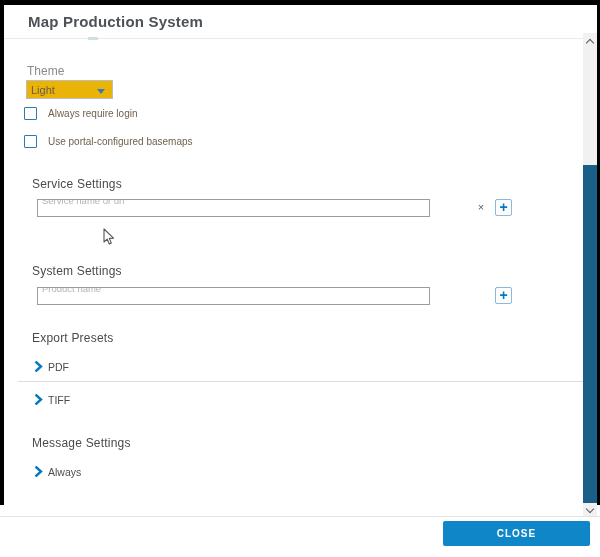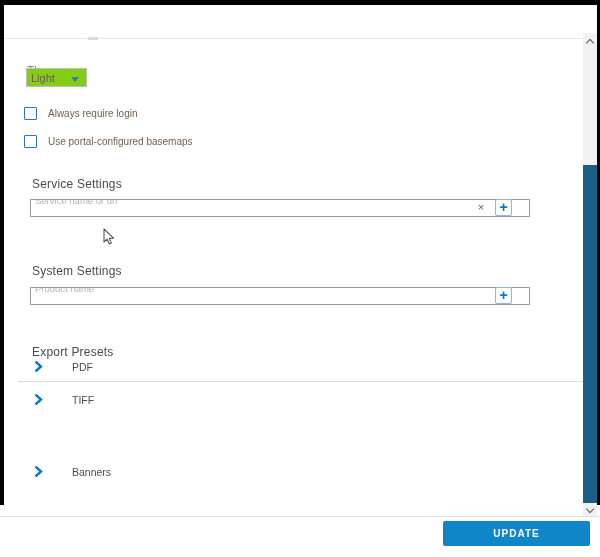--- a/index.html
+++ b/index.html
@@ -20,22 +20,22 @@
   .dialog-title {
     position: absolute; left: 28px; top: 13px;
     font-size: 15px; font-weight: 700; color: #4c5257; letter-spacing: 0.2px;
   }
   .header-divider { position: absolute; left: 4px; top: 38px; width: 579px; height: 1px; background: #e7eaec; }
   .header-remnant { position: absolute; left: 88px; top: 37px; width: 10px; height: 3px; background: #cfe0e2; }
 
   
   .theme-label { position: absolute; left: 27px; top: 64px; font-size: 12px; color: #8a8a8a; }
   .theme-select {
-    position: absolute; left: 26px; top: 68px; width: 61px; height: 19px;
-    border: 1px solid #bdbdbd; background: #84cc16; cursor: pointer;
+    position: absolute; left: 26px; top: 80px; width: 87px; height: 19px;
+    border: 1px solid #bdbdbd; background: #eab308; cursor: pointer;
   }
   .theme-select .value {
     position: absolute; left: 4px; top: 3px; font-size: 11px; color: #6b5a49;
   }
   .caret-down {
     position: absolute; right: 7px; top: 8px;
     width: 0; height: 0;
     border-left: 4px solid transparent; border-right: 4px solid transparent;
     border-top: 5px solid #3b7ab0;
   }
@@ -49,26 +49,26 @@
     border: 1px solid #2e79b0; background: #fff; border-radius: 1px; cursor: pointer;
   }
   .check-label {
     position: absolute; left: 24px; top: 1px; font-size: 10px; color: #705f4c; white-space: nowrap;
   }
 
   
   .section-heading { position: absolute; left: 32px; font-size: 12px; color: #4a4a4a; letter-spacing: 0.2px; }
   .h-service { top: 177px; }
   .h-product { top: 264px; }
-  .h-export  { top: 331px; margin-top: 14px; }
+  .h-export  { top: 331px; }
   .h-message { top: 436px; }
 
   
   .text-input {
-    position: absolute; left: 30px; width: 500px; height: 17px;
+    position: absolute; left: 37px; width: 393px; height: 17px;
     border: 1px solid #9b9b9b; background: #fff;
     font-family: "Liberation Sans", sans-serif;
     font-size: 9.5px; color: #4c4c4c; padding: 0 18px 16px 4px;
   }
   .text-input::placeholder { color: #b4b4b4; opacity: 1; }
   .input-service { top: 199px; }
   .input-product { top: 287px; }
   .clear-x {
     position: absolute; left: 474px; top: 200px; width: 14px; height: 15px;
     font-size: 11px; color: #5f5f5f; text-align: center; line-height: 15px; cursor: pointer;
@@ -82,21 +82,21 @@
   .add-service { top: 199px; }
   .add-product { top: 287px; }
 
   
   .expand-row { position: absolute; left: 34px; height: 13px; cursor: pointer; }
   .row-pdf     { top: 360px; }
   .row-tiff    { top: 393px; }
   .row-banners { top: 465px; }
   .chevron-right { position: absolute; left: 0; top: 1px; width: 9px; height: 11px; }
   .chevron-right svg { display: block; }
-  .expand-label { position: absolute; left: 14px; top: 1px; font-size: 10.5px; color: #4c4c4c; margin-left: 24px; }
+  .expand-label { position: absolute; left: 14px; top: 1px; font-size: 10.5px; color: #4c4c4c; }
 
   .preset-divider { position: absolute; left: 18px; top: 381px; width: 565px; height: 1px; background: #dddddd; }
 
   
   .scroll-track {
     position: absolute; left: 583px; top: 33px; width: 14px; height: 483px; background: #f1f1f1;
   }
   .scroll-thumb {
     position: absolute; left: 583px; top: 165px; width: 14px; height: 338px; background: #1a5f87; cursor: grab;
   }
@@ -121,20 +121,21 @@
 </style>
 </head>
 <body>
 
 <div class="stage">
 
   <div class="frame-top"></div>
   <div class="frame-left"></div>
   <div class="frame-right"></div>
 
+  <div class="dialog-title">Map Production System</div>
   <div class="header-divider"></div>
   <div class="header-remnant"></div>
 
   <div class="theme-label">Theme</div>
   <div class="theme-select">
     <span class="value">Light</span>
     <span class="caret-down"></span>
   </div>
 
   <div class="check-row row1">
@@ -170,37 +171,38 @@
 
   <div class="expand-row row-tiff">
     <span class="chevron-right">
       <svg width="9" height="11" viewBox="0 0 9 11">
           <path d="M1.5 0.5 L7 5.5 L1.5 10.5" fill="none" stroke="#0079c1" stroke-width="2.4"></path>
         </svg>
     </span>
     <span class="expand-label">TIFF</span>
   </div>
 
+  <div class="section-heading h-message">Message Settings</div>
 
   <div class="expand-row row-banners">
     <span class="chevron-right">
       <svg width="9" height="11" viewBox="0 0 9 11">
           <path d="M1.5 0.5 L7 5.5 L1.5 10.5" fill="none" stroke="#0079c1" stroke-width="2.4"></path>
         </svg>
     </span>
-    <span class="expand-label">Banners</span>
+    <span class="expand-label">Always</span>
   </div>
 
   <div class="scroll-track"></div>
   <span class="scroll-arrow arrow-up"></span>
   <div class="scroll-thumb"></div>
   <span class="scroll-arrow arrow-down"></span>
 
   <div class="footer-divider"></div>
-  <button class="btn btn-update">UPDATE</button>
+  <button class="btn btn-update">CLOSE</button>
 
   <span class="mouse-cursor">
     <svg width="12" height="18" viewBox="0 0 12 18">
       <path d="M1 1 L1 14 L4.2 11.2 L6.3 16 L8.4 15.1 L6.3 10.4 L10.5 10.2 Z" fill="#ffffff" stroke="#555555" stroke-width="1.1" stroke-linejoin="round"></path>
     </svg>
   </span>
 
 </div>
 
 </body></html>

